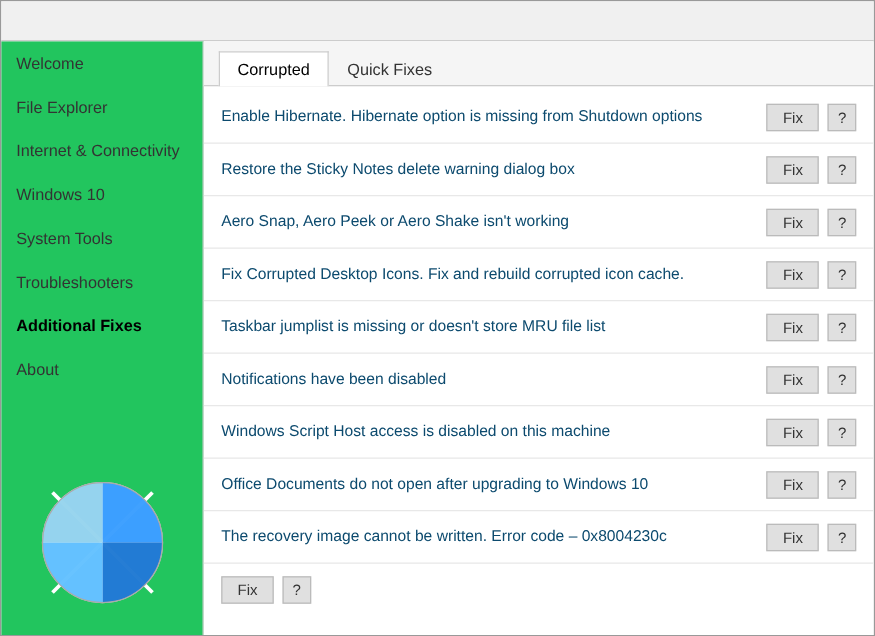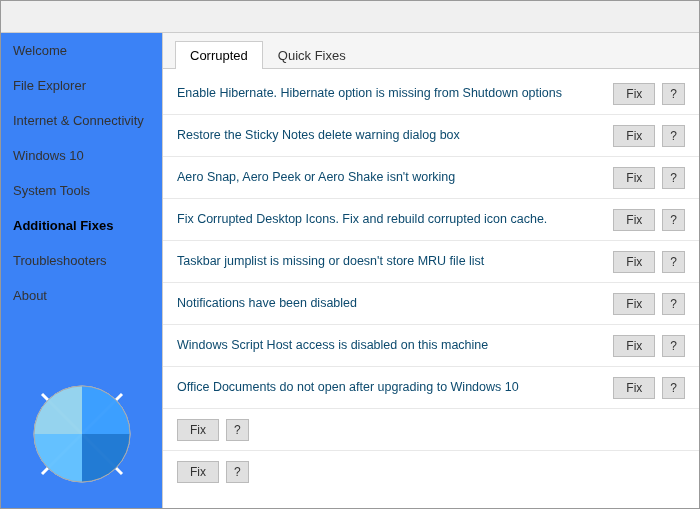--- a/index.html
+++ b/index.html
@@ -50,21 +50,21 @@
       justify-content: center;
     }
     .content {
       display: flex;
       flex: 1;
       overflow: hidden;
     }
     
     .sidebar {
       width: 162px;
-      background: #3b82f6;
+      background: #22c55e;
       border-right: 1px solid #ccc;
       display: flex;
       flex-direction: column;
       flex-shrink: 0;
     }
     .sidebar-nav {
       flex: 1;
     }
     .sidebar-item {
       padding: 10px 12px;
@@ -186,22 +186,22 @@
 
   <div class="content">
 
     <div class="sidebar">
       <div class="sidebar-nav" id="sidebar-nav">
           <div class="sidebar-item">Welcome</div>
           <div class="sidebar-item">File Explorer</div>
           <div class="sidebar-item">Internet &amp; Connectivity</div>
           <div class="sidebar-item">Windows 10</div>
           <div class="sidebar-item">System Tools</div>
+          <div class="sidebar-item">Troubleshooters</div>
           <div class="sidebar-item active">Additional Fixes</div>
-          <div class="sidebar-item">Troubleshooters</div>
           <div class="sidebar-item">About</div>
         </div>
       <div class="sidebar-logo">
         <svg class="logo-circle" viewBox="0 0 100 100">
           <circle cx="50" cy="50" r="48" fill="#e0f0ff" stroke="#ccc" stroke-width="1"></circle>
 
           <line x1="10" y1="10" x2="90" y2="90" stroke="white" stroke-width="3"></line>
           <line x1="90" y1="10" x2="10" y2="90" stroke="white" stroke-width="3"></line>
 
           <path d="M50,50 L50,2 A48,48 0 0,1 98,50 Z" fill="#1e90ff" opacity="0.85"></path>
@@ -270,20 +270,21 @@
             </div>
           </div>
           <div class="fix-item">
             <span class="fix-text">Office Documents do not open after upgrading to Windows 10</span>
             <div class="fix-actions">
               <button class="fix-btn">Fix</button>
               <button class="fix-help-btn">?</button>
             </div>
           </div>
           <div class="fix-item">
+            <span class="fix-text">The recovery image cannot be written. Error code – 0x8004230c</span>
             <div class="fix-actions">
               <button class="fix-btn">Fix</button>
               <button class="fix-help-btn">?</button>
             </div>
           </div>
           <div class="fix-item">
             <div class="fix-actions">
               <button class="fix-btn">Fix</button>
               <button class="fix-help-btn">?</button>
             </div>

